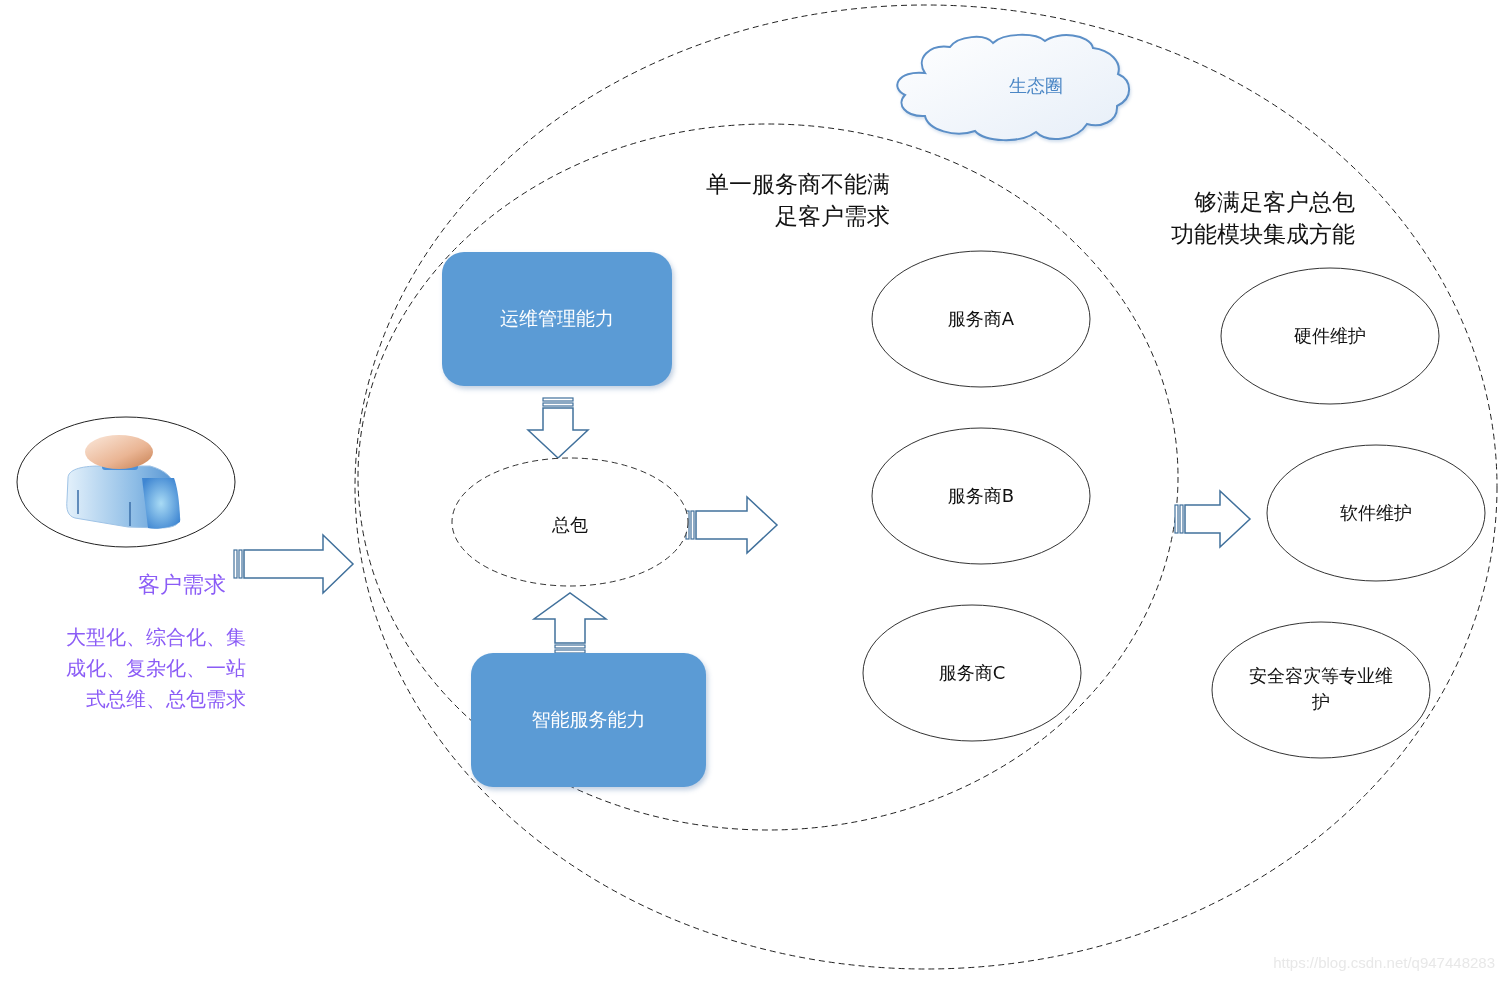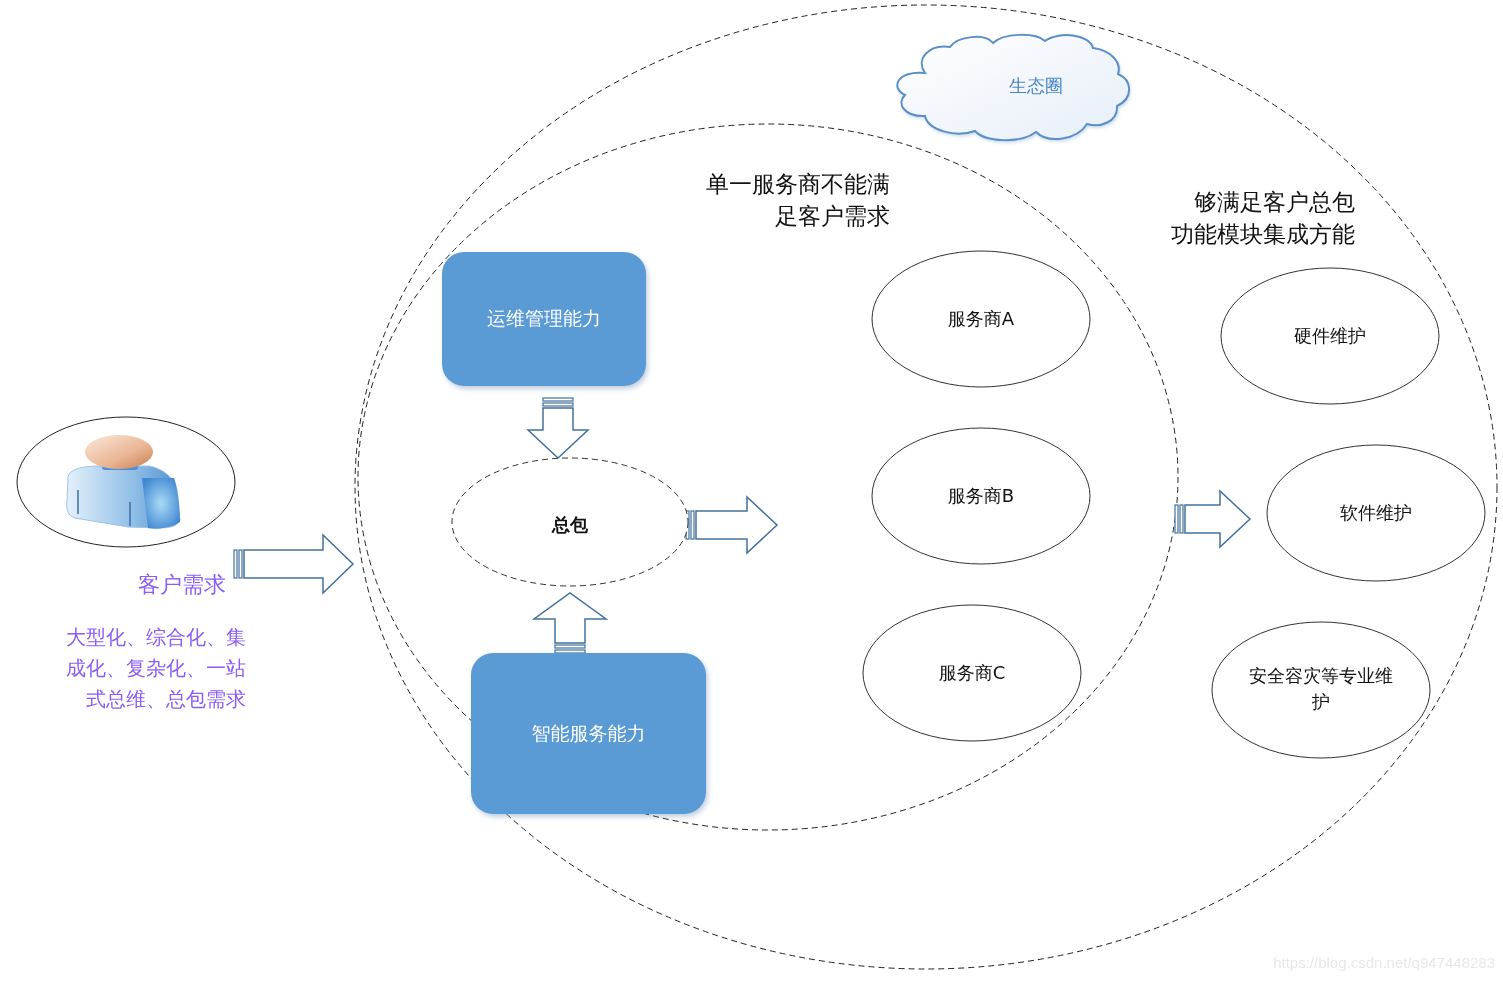--- a/index.html
+++ b/index.html
@@ -126,28 +126,28 @@
 <div class="txt" style="left:640px; top:168px; width:250px; font-size:23px; line-height:32px; color:#111;">
   <div>单一服务商不能满</div>
   <div>足客户需求</div>
 </div>
 
 <div class="txt" style="left:1105px; top:186px; width:250px; font-size:23px; line-height:32px; color:#111;">
   <div>够满足客户总包</div>
   <div>功能模块集成方能</div>
 </div>
 
-<div class="box" style="left:442px; top:252px; width:204px; height:134px;">
+<div class="box" style="left:442px; top:252px; width:230px; height:134px;">
   <span>运维管理能力</span>
 </div>
-<div class="box" style="left:471px; top:653px; width:235px; height:161px;">
+<div class="box" style="left:471px; top:653px; width:235px; height:134px;">
   <span>智能服务能力</span>
 </div>
 
-<div class="node-label" style="left:520px; top:512px; width:100px;font-weight:bold;">总包</div>
+<div class="node-label" style="left:520px; top:512px; width:100px;">总包</div>
 
 <div class="node-label" style="left:901px; top:306px; width:160px;">服务商A</div>
 <div class="node-label" style="left:901px; top:483px; width:160px;">服务商B</div>
 <div class="node-label" style="left:892px; top:660px; width:160px;">服务商C</div>
 
 <div class="node-label" style="left:1250px; top:323px; width:160px;">硬件维护</div>
 <div class="node-label" style="left:1296px; top:500px; width:160px;">软件维护</div>
 <div class="node-label" style="left:1221px; top:663px; width:200px;">
   <div>安全容灾等专业维</div>
   <div>护</div>

